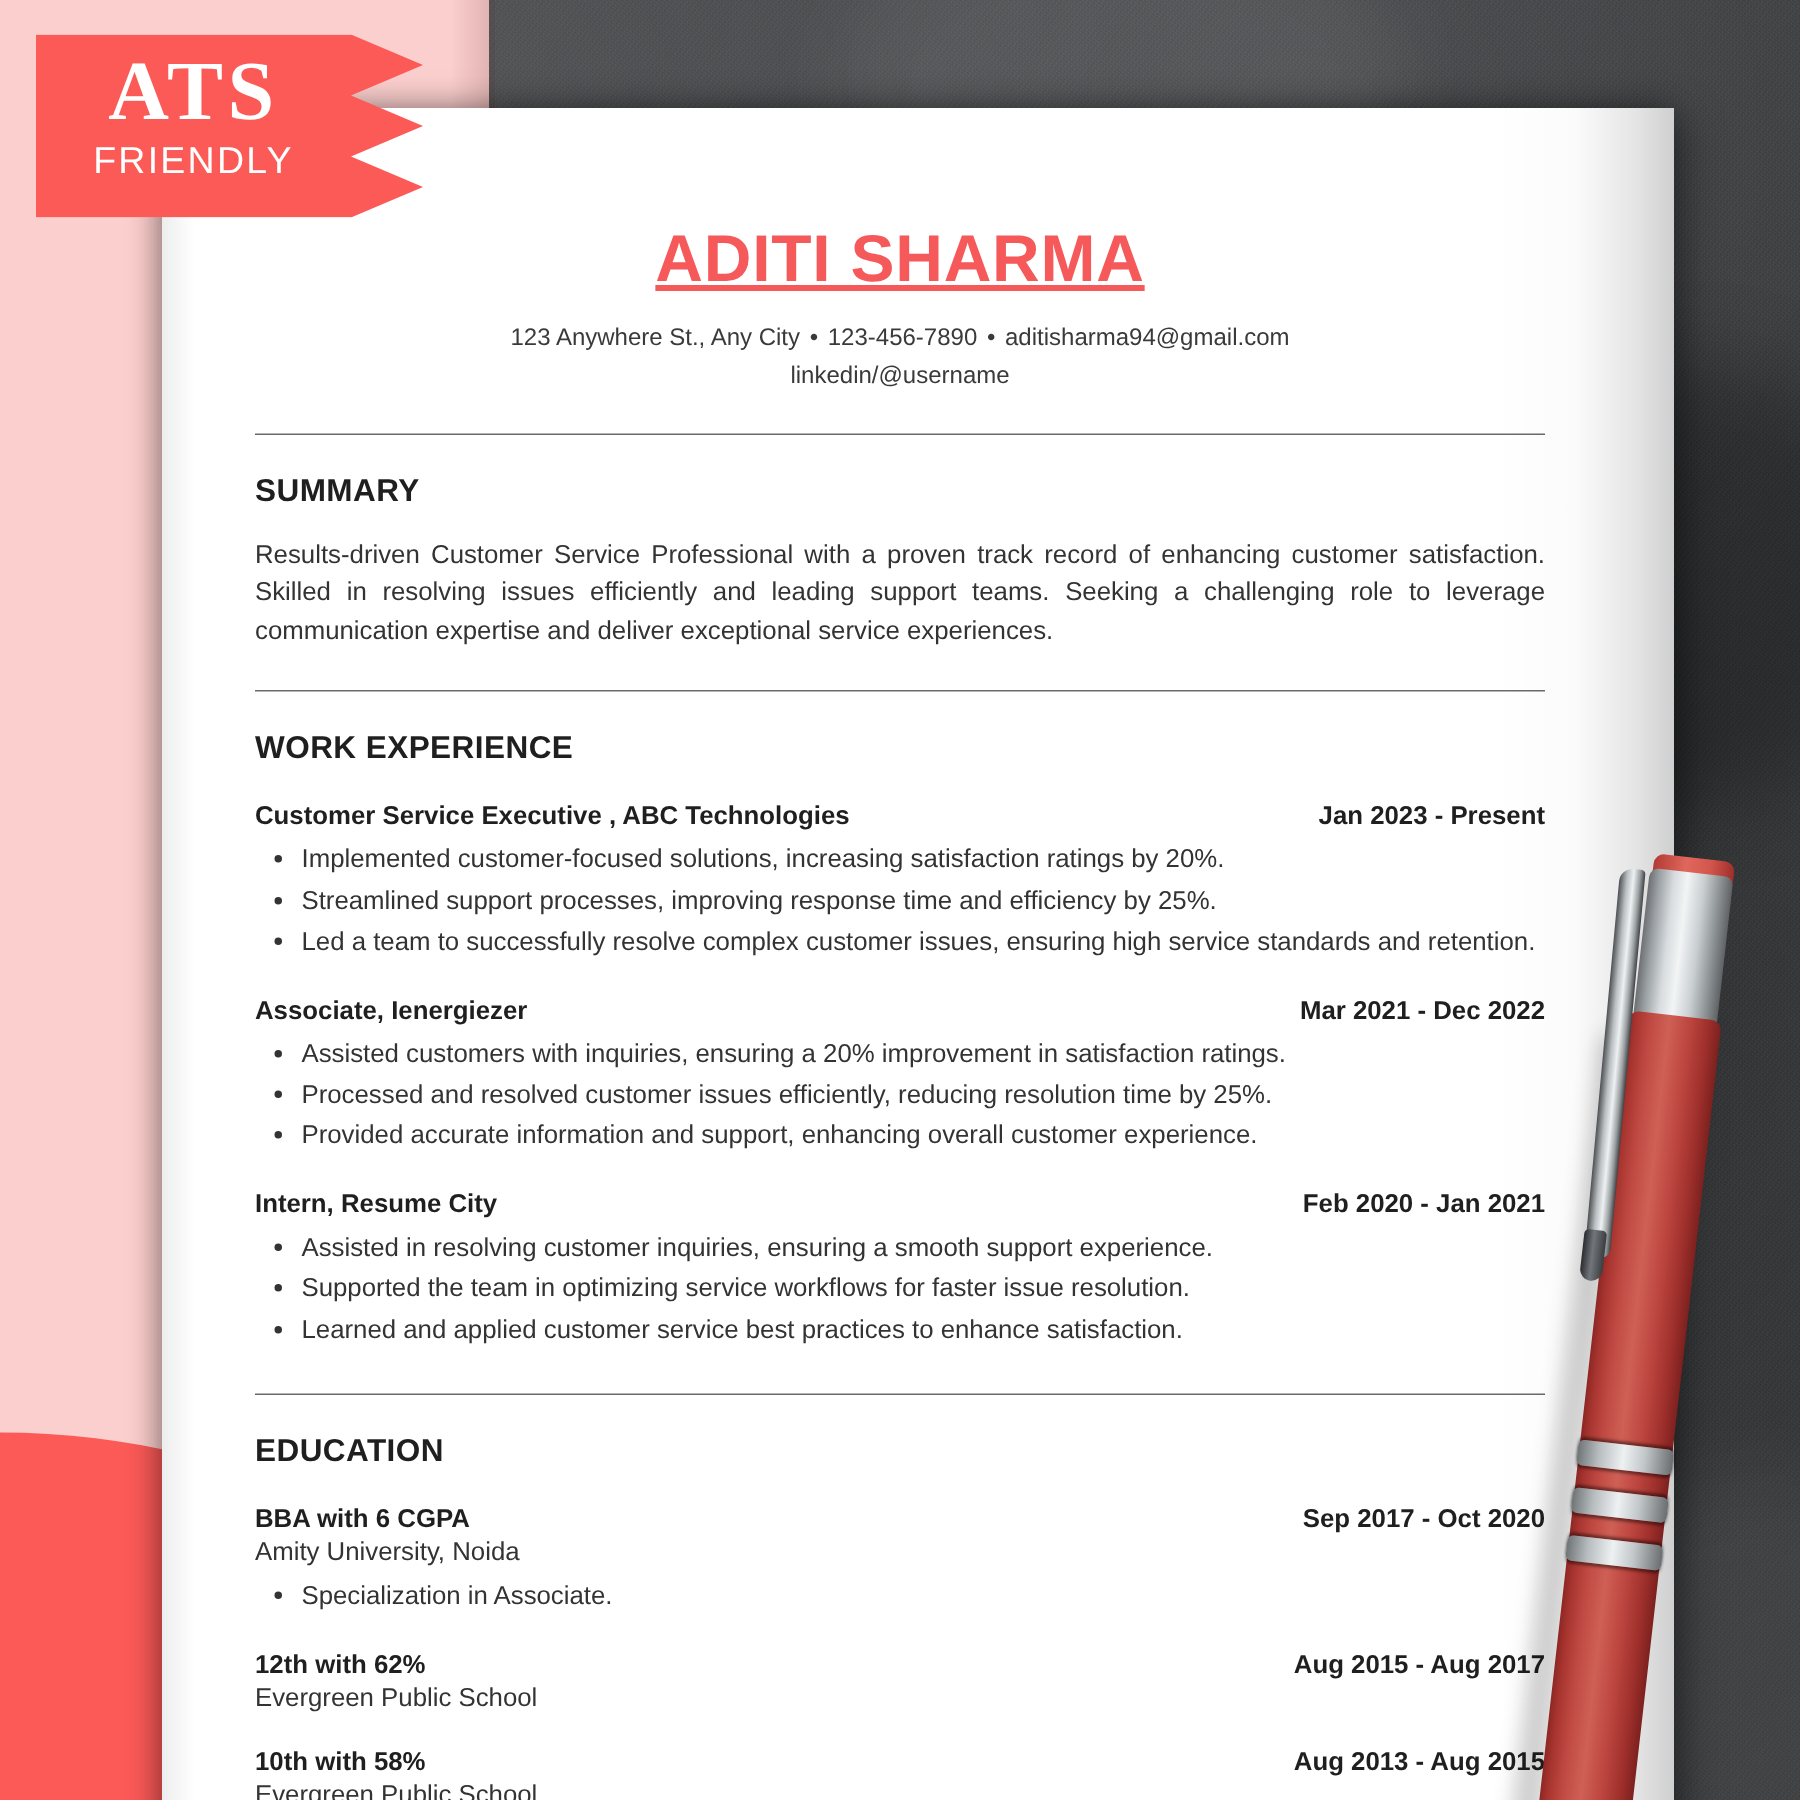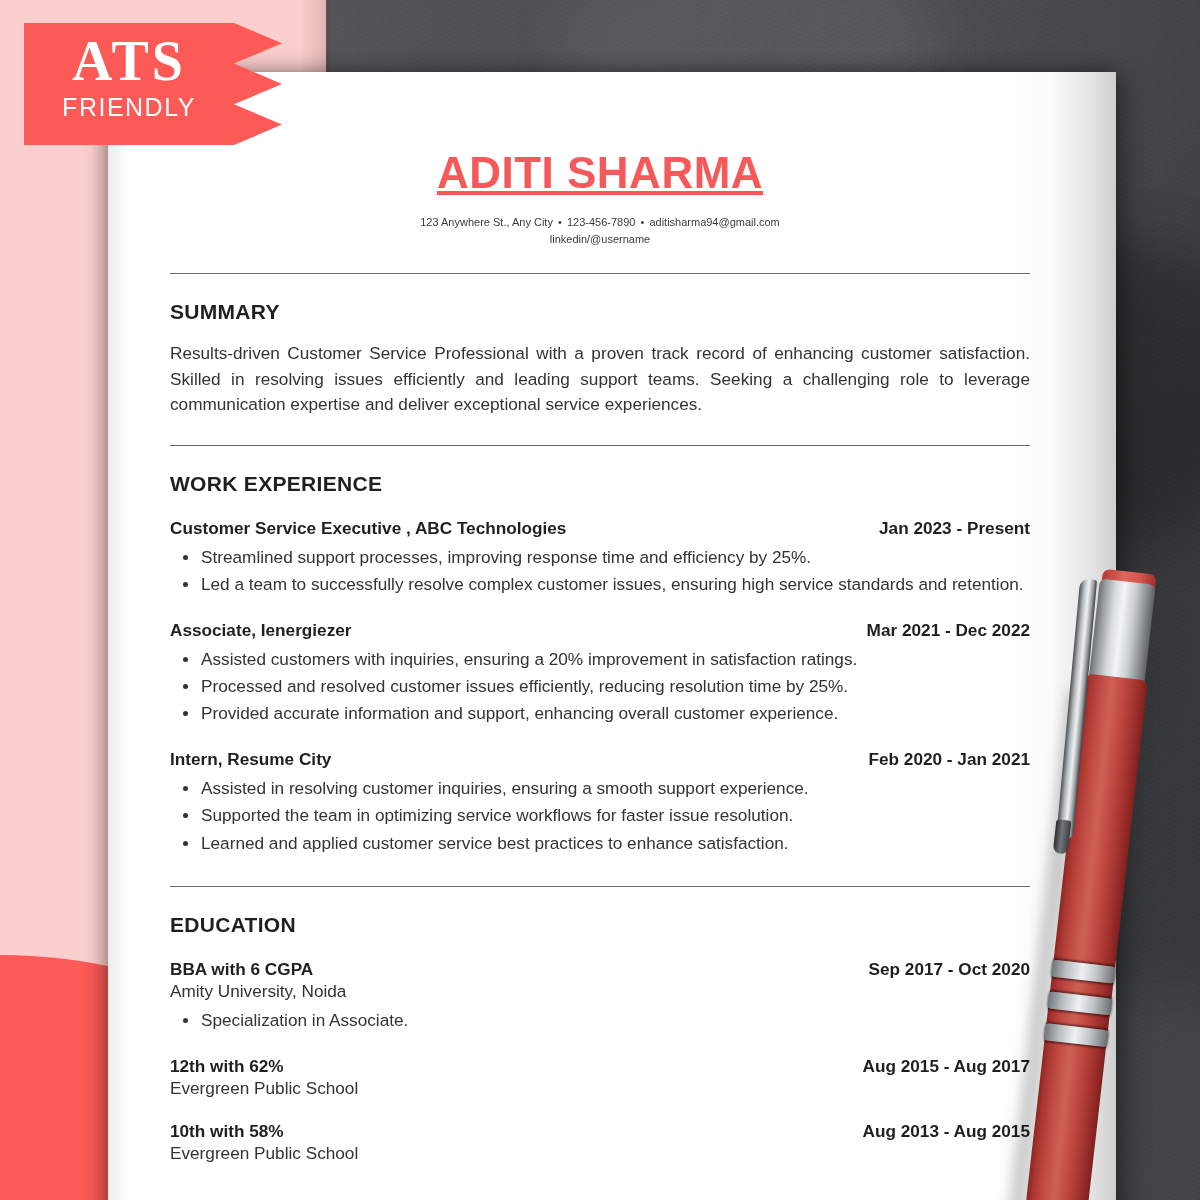--- a/index.html
+++ b/index.html
@@ -141,21 +141,21 @@
     font-size: 44px;
     font-weight: 700;
     letter-spacing: 0.5px;
     text-align: center;
     margin: 78px 0 0 0;
     line-height: 1.05;
     text-decoration: underline;
   }
   .contact {
     text-align: center;
-    font-size: 11px;
+    font-size: 16px;
     color: #3a3a3a;
     margin-top: 18px;
     line-height: 1.55;
   }
   .contact .sep { padding: 0 2px; }
 
   .rule {
     height: 0;
     border-top: 1.6px solid #6a6a6a;
     margin: 25px 0 0 0;
@@ -339,20 +339,21 @@
       <div class="rule" style="margin-top:27px;"></div>
 
       <div class="section-title">WORK EXPERIENCE</div>
       <div id="work-entries">
           <div class="entry">
             <div class="entry-head">
               <div class="entry-title">Customer Service Executive , ABC Technologies</div>
               <div class="entry-date">Jan 2023 - Present</div>
             </div>
             <ul class="bullets">
+              <li>Implemented customer-focused solutions, increasing satisfaction ratings by 20%.</li>
               <li>Streamlined support processes, improving response time and efficiency by 25%.</li>
               <li>Led a team to successfully resolve complex customer issues, ensuring high service standards and retention.</li>
             </ul>
           </div>
           <div class="entry">
             <div class="entry-head">
               <div class="entry-title">Associate, Ienergiezer</div>
               <div class="entry-date">Mar 2021 - Dec 2022</div>
             </div>
             <ul class="bullets">

